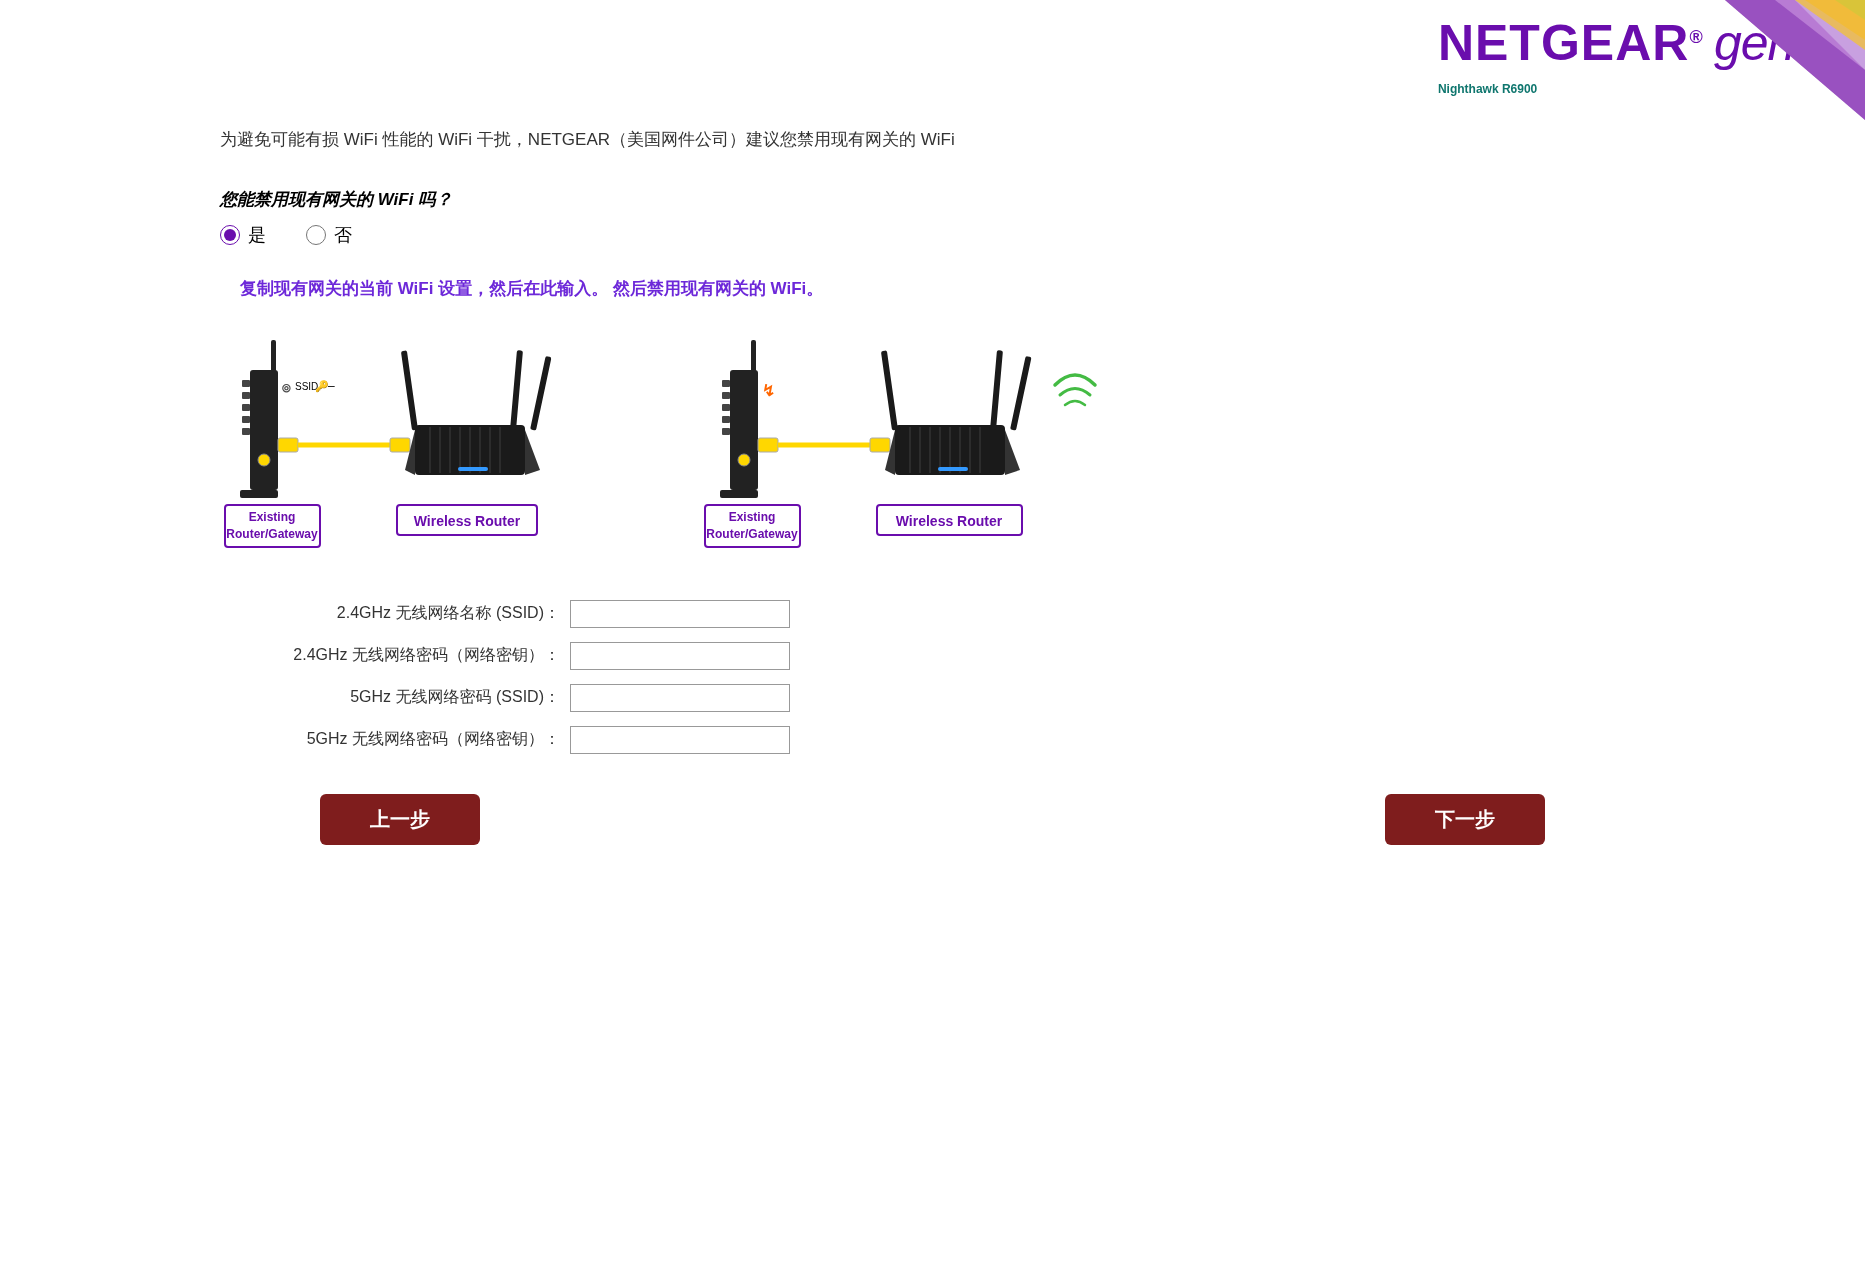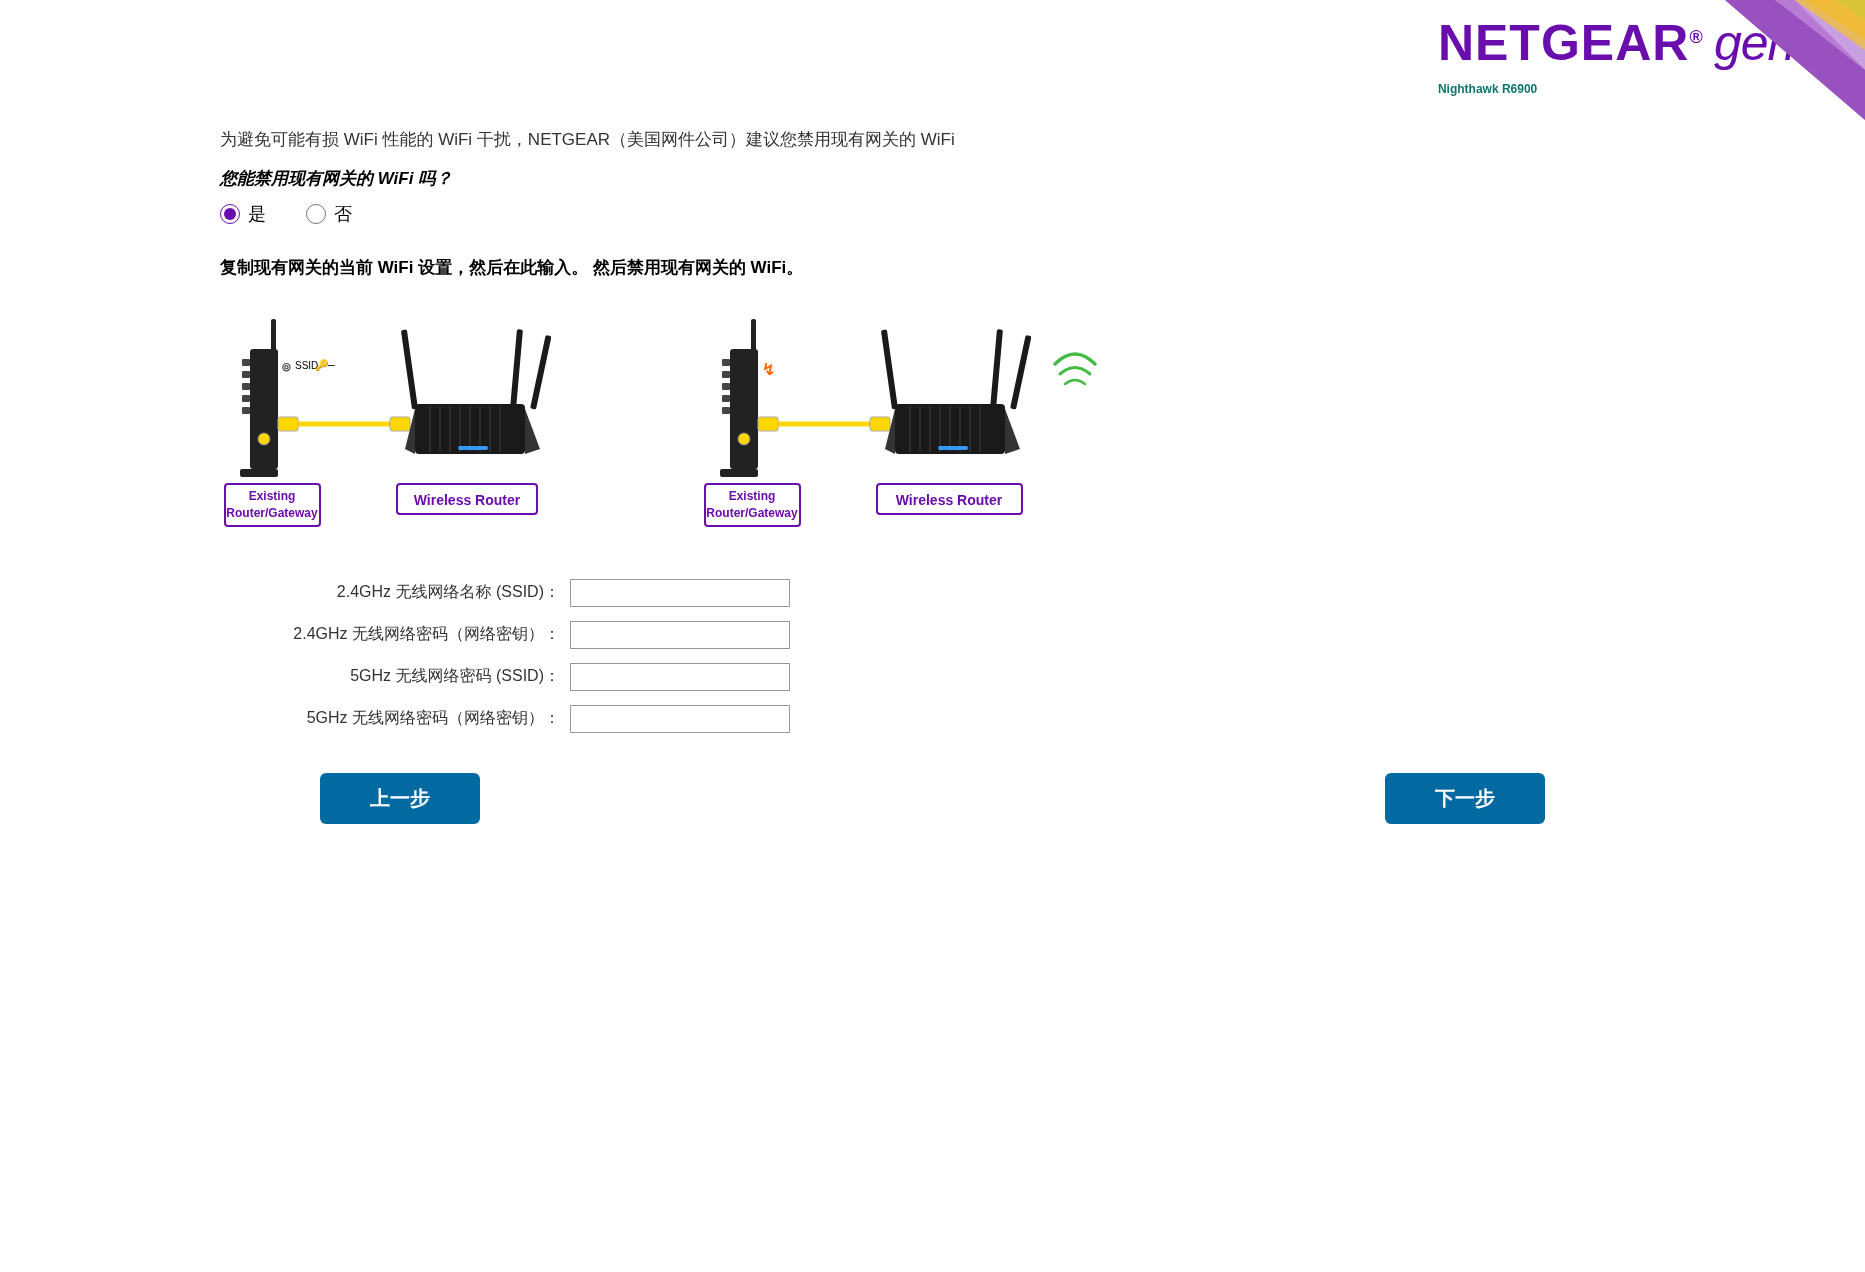--- a/index.html
+++ b/index.html
@@ -36,21 +36,21 @@
 
     
     .main-content {
       padding: 30px 220px 30px 220px;
     }
 
     .intro-text {
       font-size: 17px;
       color: #333;
       line-height: 1.7;
-      margin-bottom: 12px;
+      margin-bottom: 33px;
     }
 
     .question-label {
       font-size: 17px;
       font-weight: bold;
       color: #000;
       margin-bottom: 12px;
       font-style: italic;
     }
 
@@ -72,22 +72,23 @@
     .radio-option input[type="radio"] {
       width: 20px;
       height: 20px;
       accent-color: #6a0dad;
       cursor: pointer;
     }
 
     .instruction-text {
       font-size: 17px;
       font-weight: bold;
-      color: #000000;
+      color: #6d28d9;
       margin-bottom: 30px;
+      margin-left: 20px;
     }
 
     
     .diagrams-container {
       display: flex;
       gap: 60px;
       margin-bottom: 40px;
       align-items: flex-start;
     }
 
@@ -127,21 +128,21 @@
 
     
     .buttons-row {
       display: flex;
       justify-content: space-between;
       padding: 10px 100px;
       margin-top: 20px;
     }
 
     .btn-nav {
-      background: #0369a1;
+      background: #7f1d1d;
       color: #fff;
       border: none;
       border-radius: 6px;
       padding: 12px 50px;
       font-size: 20px;
       cursor: pointer;
       font-weight: bold;
     }
 
     

